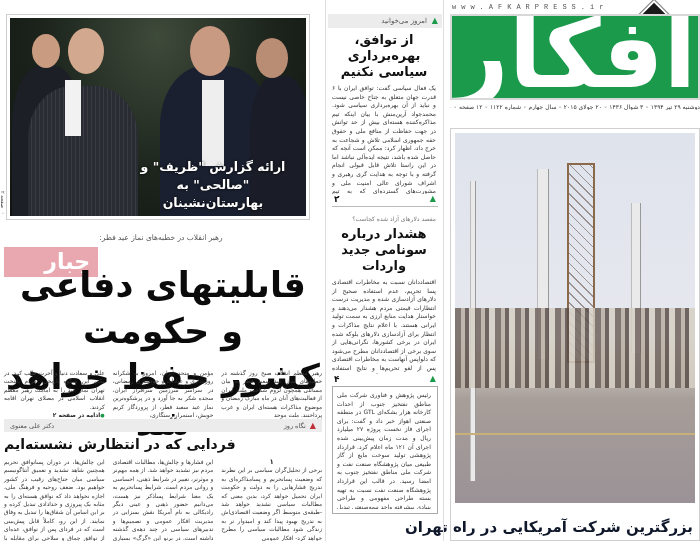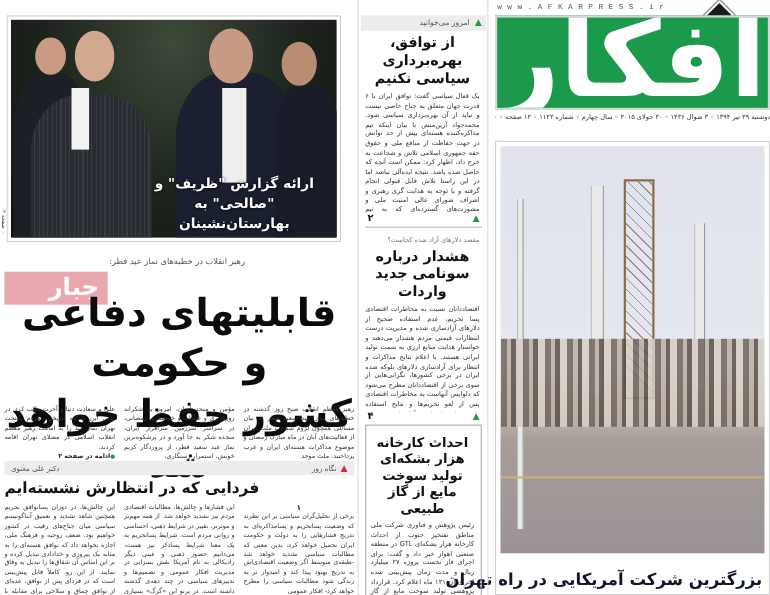--- a/index.html
+++ b/index.html
@@ -121,21 +121,20 @@
     <div class="mid-kicker2">مقصد دلارهای آزاد شده کجاست؟</div>
     <div class="mid-head">هشدار درباره سونامی جدید واردات</div>
     <div class="body-text" style="height:96px;overflow:hidden;">اقتصاددانان نسبت به مخاطرات اقتصادی پسا تحریم، عدم استفاده صحیح از دلارهای آزادسازی شده و مدیریت درست انتظارات قیمتی مردم هشدار می‌دهند و خواستار هدایت منابع ارزی به سمت تولید ایرانی هستند. با اعلام نتایج مذاکرات و انتظار برای آزادسازی دلارهای بلوکه شده ایران در برخی کشورها، نگرانی‌هایی از سوی برخی از اقتصاددانان مطرح می‌شود که دلواپس آنهاست به مخاطرات اقتصادی پس از لغو تحریم‌ها و نتایج استفاده ناصحیح از منابع ارزی آزادسازی شده در آتی می‌رساند.</div>
     <div class="page-no">
       <span class="sec-ico">▲</span>
       <span>۴</span>
     </div>
   </div>
 
   <div class="box-story">
-    <div class="mid-head">احداث کارخانه هزار بشکه‌ای تولید سوخت مایع از گاز طبیعی</div>
     <div class="body-text" style="height:118px;overflow:hidden;">رئیس پژوهش و فناوری شرکت ملی مناطق نفتخیز جنوب از احداث کارخانه هزار بشکه‌ای GTL در منطقه صنعتی اهواز خبر داد و گفت: برای اجرای فاز نخست پروژه ۲۷ میلیارد ریال و مدت زمان پیش‌بینی شده اجرای آن ۱۲۱ ماه اعلام کرد. قرارداد پژوهشی تولید سوخت مایع از گاز طبیعی میان پژوهشگاه صنعت نفت و شرکت ملی مناطق نفتخیز جنوب به امضا رسید. در قالب این قرارداد پژوهشگاه صنعت نفت نسبت به تهیه بسته طراحی مفهومی و طراحی بنیادی پیشرفته واحد نیمه‌صنعتی تبدیل گاز طبیعی به سوخت مایع با ظرفیت یک هزار بشکه در روز اقدام خواهد کرد.</div>
 
   </div>
 </div>
 
 <div class="col-sep" style="left:325px;"></div>
 
 <div class="col-left">
   <div class="photo-frame">
     <div class="photo">

